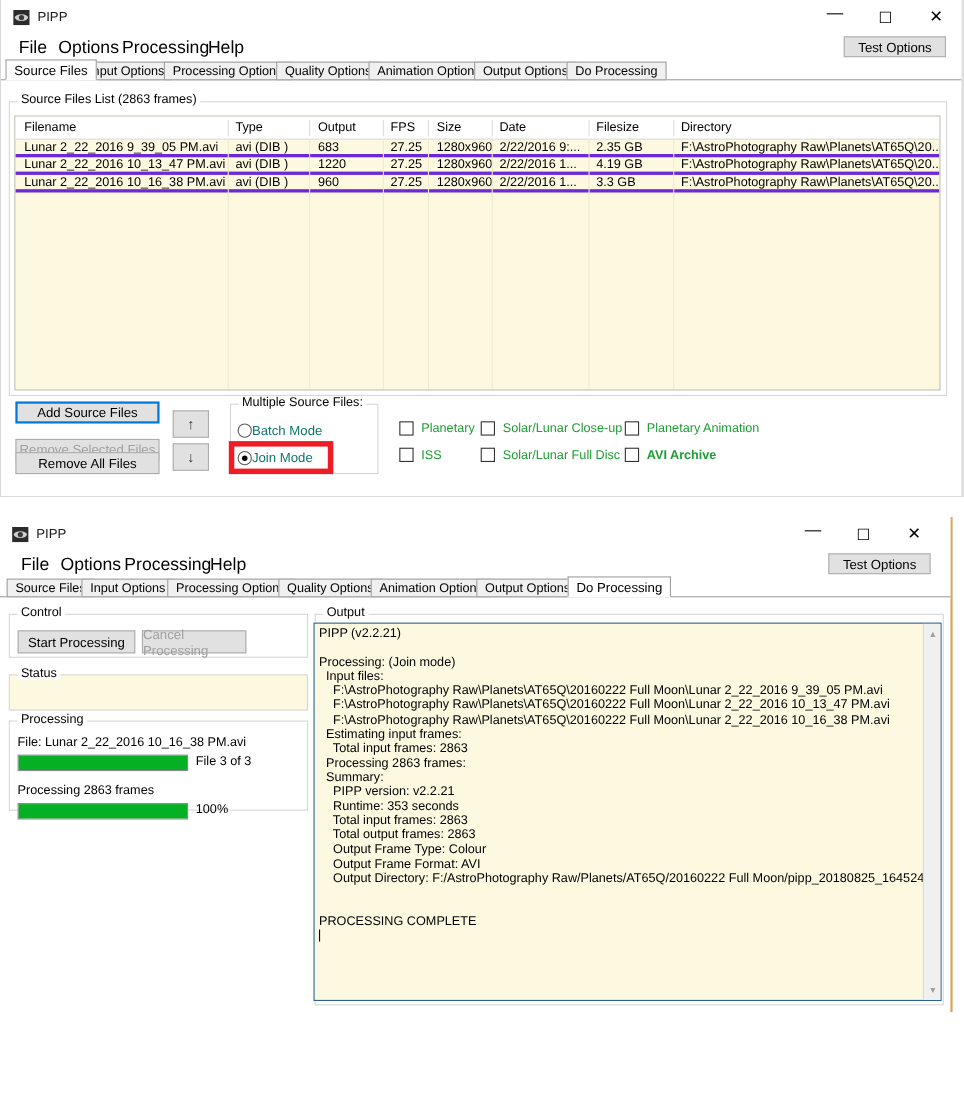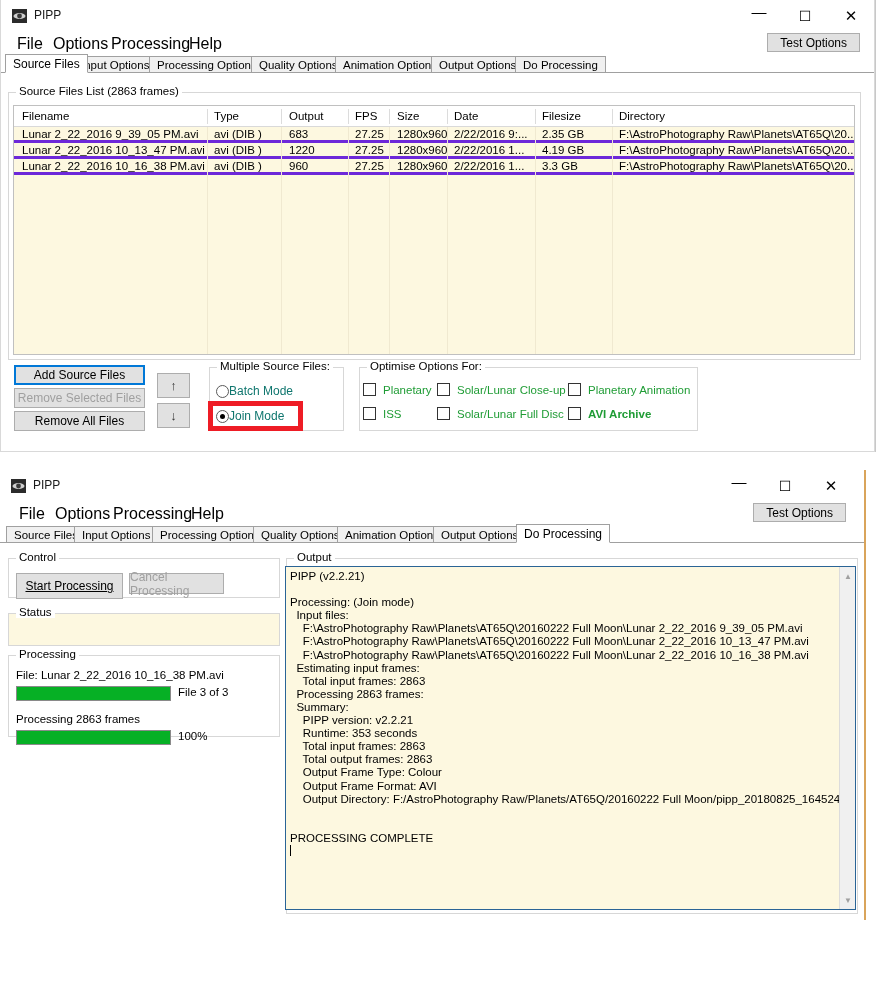--- a/index.html
+++ b/index.html
@@ -210,42 +210,39 @@
       <div class="vline" style="left:193px; top:21px; bottom:0"></div>
       <div class="vline" style="left:267px; top:21px; bottom:0"></div>
       <div class="vline" style="left:334px; top:21px; bottom:0"></div>
       <div class="vline" style="left:375px; top:21px; bottom:0"></div>
       <div class="vline" style="left:433px; top:21px; bottom:0"></div>
       <div class="vline" style="left:521px; top:21px; bottom:0"></div>
       <div class="vline" style="left:598px; top:21px; bottom:0"></div>
     </div>
 
     <div class="btn focus" style="position:absolute; left:14px; top:365px; width:131px; height:20px;">Add Source Files</div>
-    <div class="btn disabled" style="position:absolute; left:14px; top:388px; width:131px; height:20px;">Remove Selected Files</div>
+    <div class="btn disabled" style="position:absolute; left:14px; top:399px; width:131px; height:20px;">Remove Selected Files</div>
     <div class="btn" style="position:absolute; left:14px; top:411px; width:131px; height:20px;">Remove All Files</div>
 
     <div class="arrowbtn" style="left:157px; top:373px;">↑</div>
     <div class="arrowbtn" style="left:157px; top:403px;">↓</div>
 
     <div class="group" style="left:209px; top:367px; width:135px; height:64px;">
       <div class="glabel">Multiple Source Files:</div>
     </div>
     <div class="radio-row" style="left:216px; top:384px;">
       <span class="radio"></span>
       <span class="rlabel">Batch Mode</span>
     </div>
     <div class="radio-row" style="left:216px; top:409px;">
       <span class="radio checked"></span>
       <span class="rlabel">Join Mode</span>
     </div>
     <div id="join-highlight" style="left:208px; top:401px; width:95px; height:30px;"></div>
 
-    <div class="group" style="left:359px; top:367px; width:339px; height:64px;">
-      <div class="glabel">Optimise Options For:</div>
-    </div>
     <div class="cb-row" style="left:363px; top:383px;">
       <span class="cb"></span>
       <span class="cblabel">Planetary</span>
     </div>
     <div class="cb-row" style="left:437px; top:383px;">
       <span class="cb"></span>
       <span class="cblabel">Solar/Lunar Close-up</span>
     </div>
     <div class="cb-row" style="left:568px; top:383px;">
       <span class="cb"></span>
@@ -297,21 +294,21 @@
       <div class="tab" style="left:152px">Processing Options</div>
       <div class="tab" style="left:253px">Quality Options</div>
       <div class="tab" style="left:337px">Animation Options</div>
       <div class="tab" style="left:433px">Output Options</div>
       <div class="tab active" style="left:516px">Do Processing</div>
     </div>
 
     <div class="group" style="left:8px; top:88px; width:272px; height:40px;">
       <div class="glabel">Control</div>
     </div>
-    <div class="btn" style="position:absolute; left:16px; top:103px; width:107px; height:26px;text-decoration:underline;">Start Processing</div>
+    <div class="btn" style="position:absolute; left:16px; top:103px; width:107px; height:21px;">Start Processing</div>
     <div class="btn disabled" style="position:absolute; left:129px; top:103px; width:95px; height:21px;">Cancel Processing</div>
 
     <div class="statusbox" style="left:8px; top:143px; width:272px; height:33px;">
       <div style="position:absolute; top:-8px; left:7px; background:#ffffff; padding:0 3px; font-size:11.5px;">Status</div>
     </div>
 
     <div class="group" style="left:8px; top:185px; width:272px; height:82px;">
       <div class="glabel">Processing</div>
     </div>
     <div style="position:absolute; left:16px; top:199px; font-size:11.5px;">File: Lunar 2_22_2016 10_16_38 PM.avi</div>

